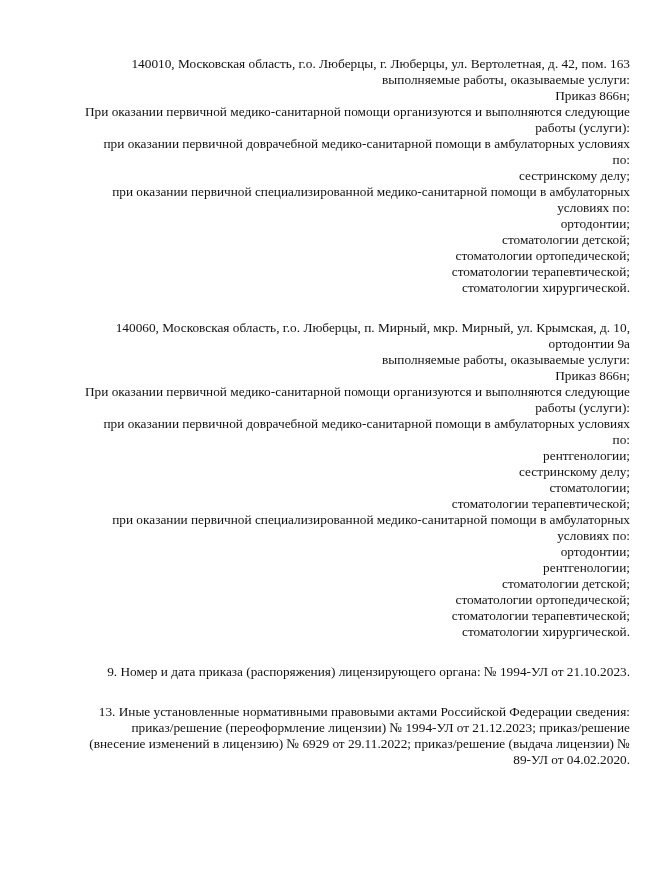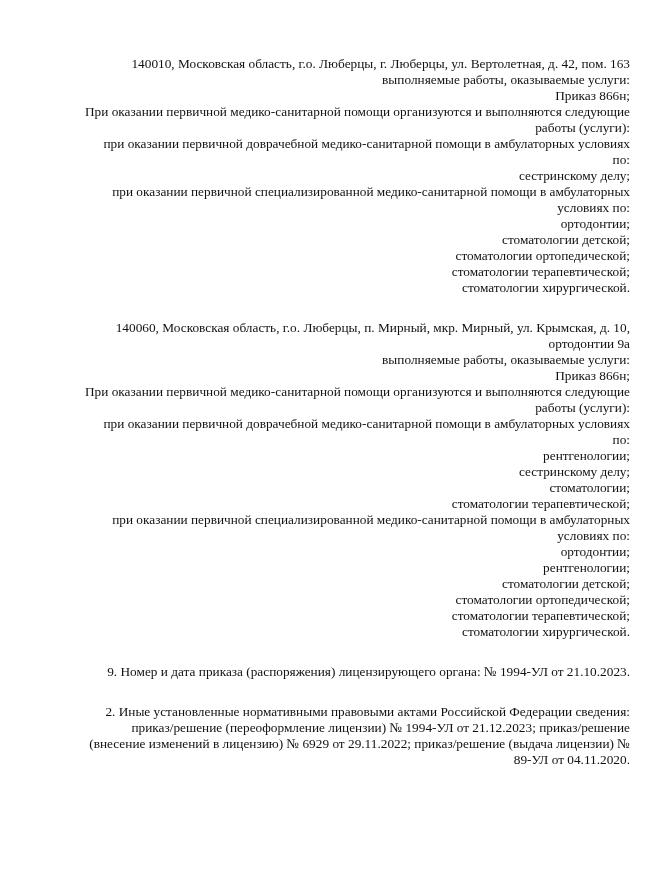--- a/index.html
+++ b/index.html
@@ -82,19 +82,19 @@
 
   <div class="gap"></div>
 
   <div class="block">
     <div class="line">9. Номер и дата приказа (распоряжения) лицензирующего органа: № 1994-УЛ от 21.10.2023.</div>
   </div>
 
   <div class="gap"></div>
 
   <div class="block">
-    <div class="line">2. Иные установленные нормативными правовыми актами Российской Федерации сведения:</div>
+    <div class="line">13. Иные установленные нормативными правовыми актами Российской Федерации сведения:</div>
     <div class="line">приказ/решение (переоформление лицензии) № 1994-УЛ от 21.12.2023; приказ/решение</div>
     <div class="line">(внесение изменений в лицензию) № 6929 от 29.11.2022; приказ/решение (выдача лицензии) №</div>
-    <div class="line">89-УЛ от 04.11.2020.</div>
+    <div class="line">89-УЛ от 04.02.2020.</div>
   </div>
 
 </div>
 
 </body></html>

